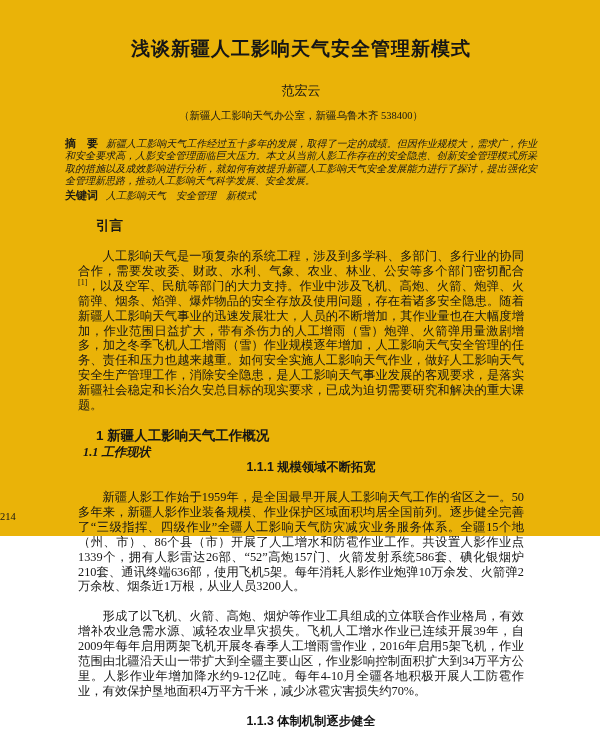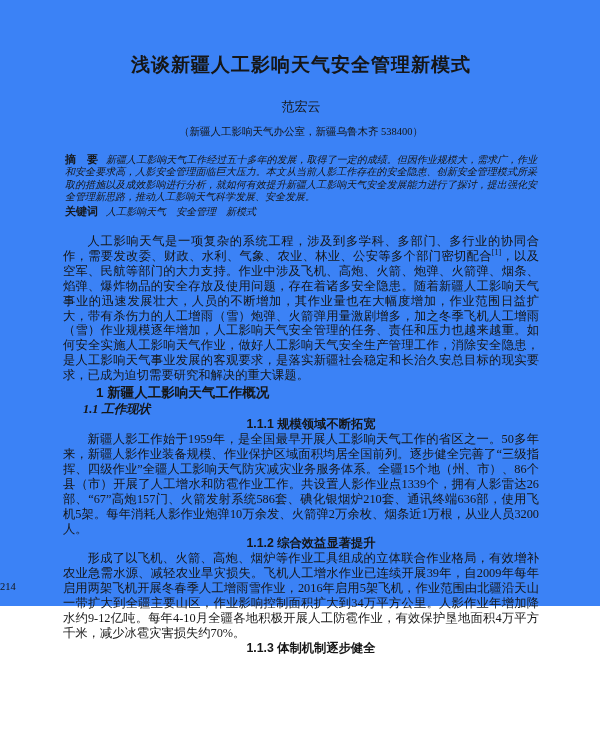--- a/index.html
+++ b/index.html
@@ -10,24 +10,24 @@
   body {
     width: 600px;
     height: 750px;
     overflow: hidden;
     font-family: "Liberation Serif", "DejaVu Serif", serif;
     color: #161616;
   }
   .page {
     position: relative;
     width: 600px;
-    height: 606px;
-    background: #3b82f6;
+    height: 536px;
+    background: #eab308;
     box-sizing: border-box;
-    padding: 52px 61px 0 63px;
+    padding: 36px 61px 0 63px;
   }
   .title {
     text-align: center;
     font-family: "Liberation Sans", "DejaVu Sans", sans-serif;
     font-weight: bold;
     font-size: 19px;
     letter-spacing: 1px;
     margin: 0 0 20px 0;
   }
   .author {
@@ -85,21 +85,21 @@
     font-weight: 600;
     font-size: 12.3px;
     line-height: 15px;
     padding-left: 20px;
     margin: 0;
     text-align: center;
   }
   .para {
     text-align: justify;
     text-indent: 2em;
-    margin: 0;
+    margin: 15px;
   }
   sup.cite {
     font-size: 8px;
     line-height: 0;
   }
   .page-number {
     position: absolute;
     left: 0;
     bottom: 14px;
     width: 600px;
@@ -117,32 +117,32 @@
   <div class="author">范宏云</div>
 
   <div class="affiliation">（新疆人工影响天气办公室，新疆乌鲁木齐 538400）</div>
 
   <p class="abstract"><span class="label">摘　要</span><span>新疆人工影响天气工作经过五十多年的发展，取得了一定的成绩。但因作业规模大，需求广，作业和安全要求高，人影安全管理面临巨大压力。本文从当前人影工作存在的安全隐患、创新安全管理模式所采取的措施以及成效影响进行分析，就如何有效提升新疆人工影响天气安全发展能力进行了探讨，提出强化安全管理新思路，推动人工影响天气科学发展、安全发展。</span></p>
 
   <p class="keywords"><span class="label">关键词</span><span>人工影响天气　安全管理　新模式</span></p>
 
   <div class="bodytext">
 
+    <h2 class="h-intro">引言</h2>
 
     <p class="para"><span>人工影响天气是一项复杂的系统工程，涉及到多学科、多部门、多行业的协同合作，需要发改委、财政、水利、气象、农业、林业、公安等多个部门密切配合</span><sup class="cite">[1]</sup><span>，以及空军、民航等部门的大力支持。作业中涉及飞机、高炮、火箭、炮弹、火箭弹、烟条、焰弹、爆炸物品的安全存放及使用问题，存在着诸多安全隐患。随着新疆人工影响天气事业的迅速发展壮大，人员的不断增加，其作业量也在大幅度增加，作业范围日益扩大，带有杀伤力的人工增雨（雪）炮弹、火箭弹用量激剧增多，加之冬季飞机人工增雨（雪）作业规模逐年增加，人工影响天气安全管理的任务、责任和压力也越来越重。如何安全实施人工影响天气作业，做好人工影响天气安全生产管理工作，消除安全隐患，是人工影响天气事业发展的客观要求，是落实新疆社会稳定和长治久安总目标的现实要求，已成为迫切需要研究和解决的重大课题。</span></p>
 
     <h2 class="h1">1 新疆人工影响天气工作概况</h2>
 
     <h3 class="h11">1.1 工作现状</h3>
 
     <h4 class="h111">1.1.1 规模领域不断拓宽</h4>
 
-    <p class="para">新疆人影工作始于1959年，是全国最早开展人工影响天气工作的省区之一。50多年来，新疆人影作业装备规模、作业保护区域面积均居全国前列。逐步健全完善了“三级指挥、四级作业”全疆人工影响天气防灾减灾业务服务体系。全疆15个地（州、市）、86个县（市）开展了人工增水和防雹作业工作。共设置人影作业点1339个，拥有人影雷达26部、“67”高炮157门、火箭发射系统586套、碘化银烟炉210套、通讯终端636部，使用飞机5架。每年消耗人影作业炮弹10万余发、火箭弹2万余枚、烟条近1万根，从业人员3200人。</p>
+    <p class="para">新疆人影工作始于1959年，是全国最早开展人工影响天气工作的省区之一。50多年来，新疆人影作业装备规模、作业保护区域面积均居全国前列。逐步健全完善了“三级指挥、四级作业”全疆人工影响天气防灾减灾业务服务体系。全疆15个地（州、市）、86个县（市）开展了人工增水和防雹作业工作。共设置人影作业点1339个，拥有人影雷达26部、“52”高炮157门、火箭发射系统586套、碘化银烟炉210套、通讯终端636部，使用飞机5架。每年消耗人影作业炮弹10万余发、火箭弹2万余枚、烟条近1万根，从业人员3200人。</p>
 
-    <h4 class="h111">1.1.2 综合效益显著提升</h4>
 
     <p class="para">形成了以飞机、火箭、高炮、烟炉等作业工具组成的立体联合作业格局，有效增补农业急需水源、减轻农业旱灾损失。飞机人工增水作业已连续开展39年，自2009年每年启用两架飞机开展冬春季人工增雨雪作业，2016年启用5架飞机，作业范围由北疆沿天山一带扩大到全疆主要山区，作业影响控制面积扩大到34万平方公里。人影作业年增加降水约9-12亿吨。每年4-10月全疆各地积极开展人工防雹作业，有效保护垦地面积4万平方千米，减少冰雹灾害损失约70%。</p>
 
     <h4 class="h111">1.1.3 体制机制逐步健全</h4>
 
 
   </div>
 
   <div class="page-number">214</div>
 

